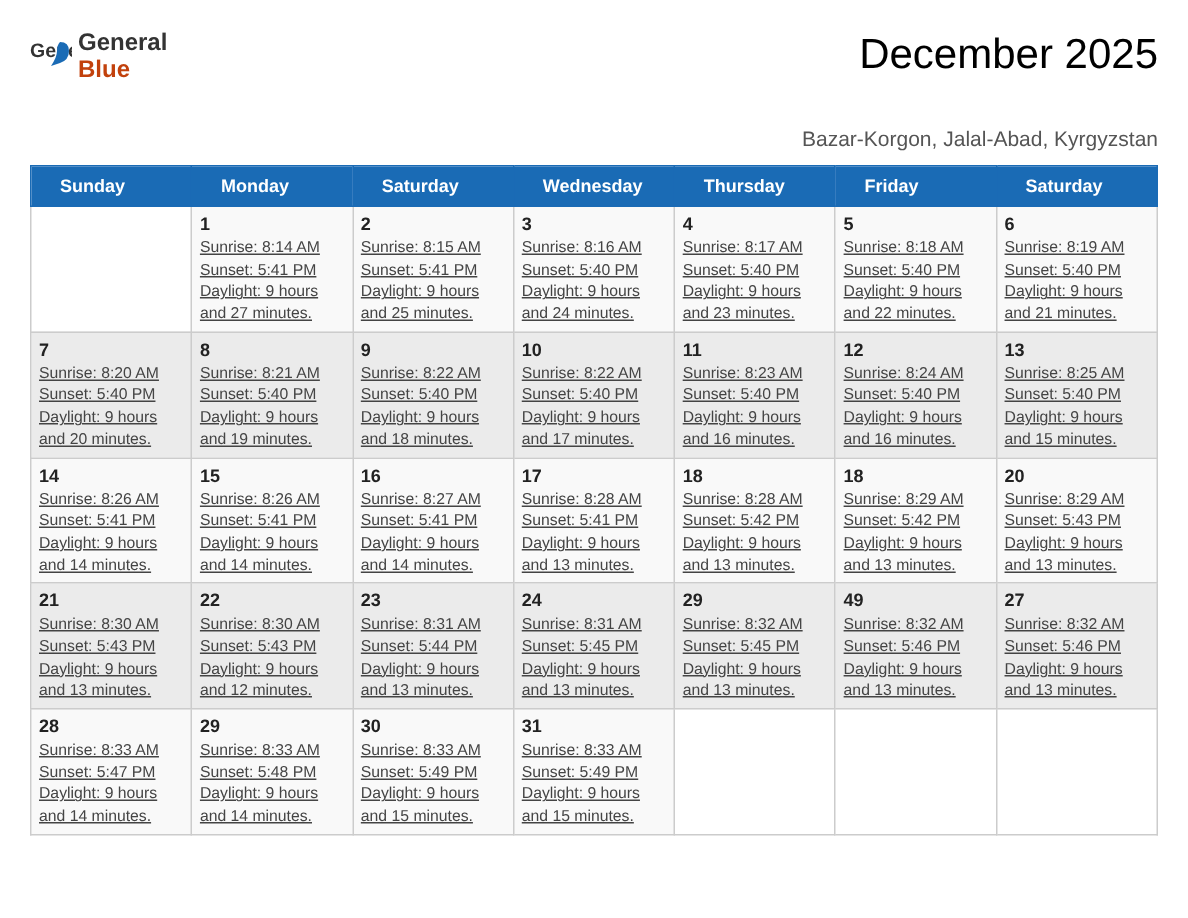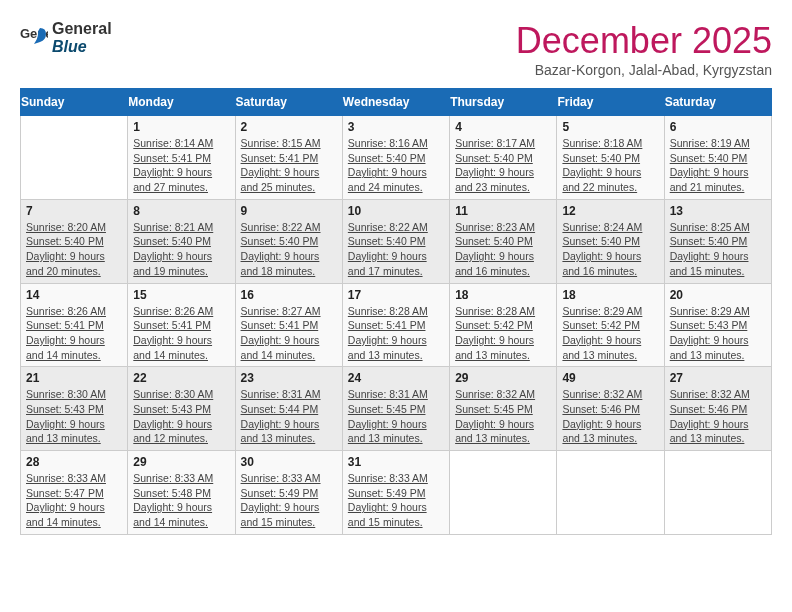--- a/index.html
+++ b/index.html
@@ -22,39 +22,40 @@
       gap: 4px;
     }
     .logo-icon {
       width: 28px;
       height: 28px;
     }
     .title-block {
       text-align: right;
     }
     .month-title {
-      font-size: 36px;
-      color: #be185d;
+      font-size: 28px;
+      color: #000000;
       font-weight: normal;
     }
     .location {
       font-size: 14px;
       color: #555;
+      margin-top: 32px;
     }
     .calendar {
       width: 100%;
       border-collapse: collapse;
       font-size: 11px;
     }
     .calendar thead tr {
       background-color: #1a6bb5;
       color: #fff;
     }
     .calendar thead th {
-      padding: 6px 0;
+      padding: 6px 19px;
       text-align: left;
       font-size: 12px;
       font-weight: bold;
       border: 1px solid #1a6bb5;
     }
     .calendar tbody td {
       border: 1px solid #ccc;
       vertical-align: top;
       padding: 4px 5px;
       width: 107px;
@@ -87,21 +88,21 @@
 <body>
 
 <div class="header">
   <div class="logo">
     <svg class="logo-icon" viewBox="0 0 28 28" xmlns="http://www.w3.org/2000/svg">
       <text x="0" y="14" font-size="13" font-weight="bold" fill="#333">General</text>
       <path d="M20 4 Q26 4 26 10 Q26 16 20 18 L14 20 Q18 14 18 10 Q18 6 20 4Z" fill="#1a6bb5"></path>
     </svg>
     <div>
       <div style="font-size:16px;font-weight:bold;color:#333;line-height:1.1;">General</div>
-      <div style="font-size:16px;font-weight:bold;color:#0c4a6e;line-height:1.1;font-style:italic;">Blue</div>
+      <div style="font-size:16px;font-weight:bold;color:#c2410c;line-height:1.1;">Blue</div>
     </div>
   </div>
   <div class="title-block">
     <div class="month-title">December 2025</div>
     <div class="location">Bazar-Korgon, Jalal-Abad, Kyrgyzstan</div>
   </div>
 </div>
 
 <table class="calendar">
   <thead>

